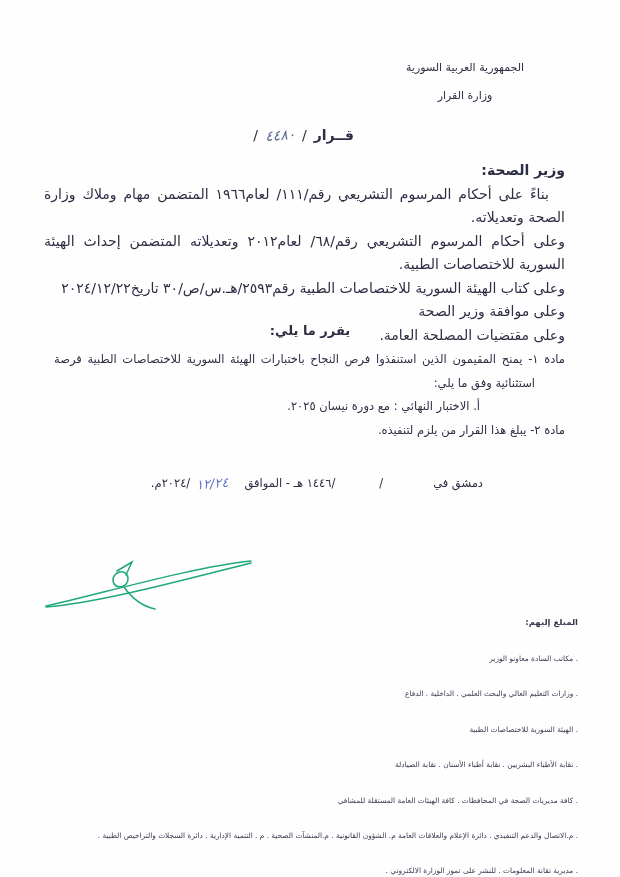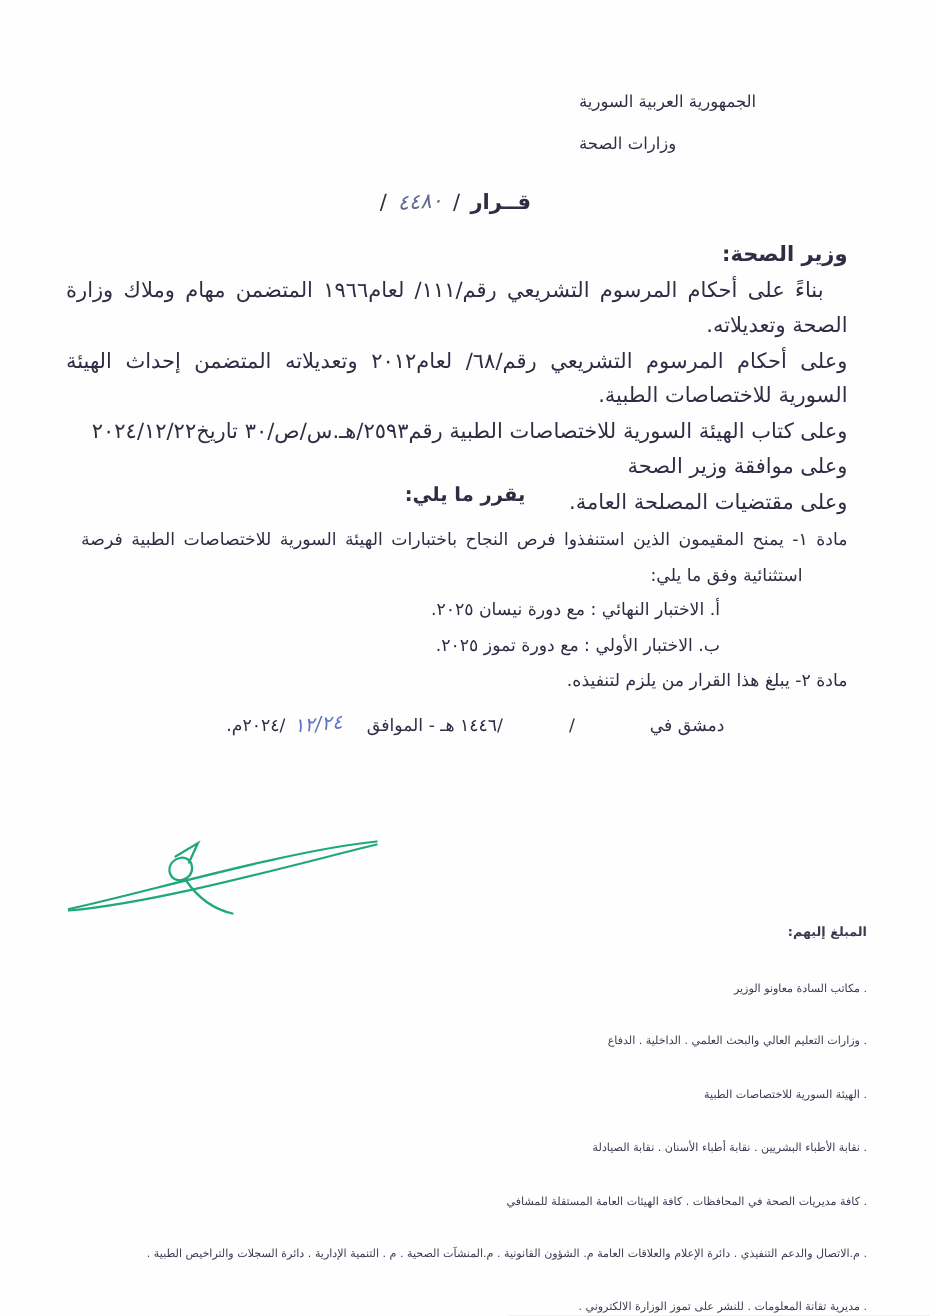--- a/index.html
+++ b/index.html
@@ -8,22 +8,22 @@
     width:620px;height:877px;
     margin:0 auto;
     background:#fefefe;
     overflow:hidden;
     direction:rtl;
     font-family:"DejaVu Sans",sans-serif;
     color:#2d2e44;
   }
   
   .letterhead{
-    position:absolute;top:54px;right:44px;width:190px;
-    text-align:left;font-size:11px;line-height:28px;
+    position:absolute;top:54px;right:60px;width:190px;
+    text-align:center;font-size:11px;line-height:28px;
   }
   
   .decree-line{
     position:absolute;top:127px;right:266px;
     display:flex;align-items:center;gap:7px;
     font-size:14px;
   }
   .decree-line .label{font-weight:bold;letter-spacing:1px;}
   .hand-number{
     color:#5f6a94;font-size:14px;font-style:italic;
@@ -75,21 +75,21 @@
   .distribution .dist-heading{font-weight:bold;font-size:8.5px;line-height:17px;}
   .dist-item{white-space:nowrap;margin-top:20px;}
 </style>
 </head>
 <body>
 
 <div class="page">
 
   <div class="letterhead">
     <div>الجمهورية العربية السورية</div>
-    <div>وزارات الصحة</div>
+    <div>وزارة القرار</div>
   </div>
 
   <div class="decree-line">
     <span class="label">قــرار</span>
     <span>/</span>
     <span class="hand-number">٤٤٨٠</span>
     <span>/</span>
   </div>
 
   <div class="preamble">
@@ -99,21 +99,20 @@
     <div>وعلى كتاب الهيئة السورية للاختصاصات الطبية رقم٢٥٩٣/هـ.س/ص/٣٠ تاريخ٢٠٢٤/١٢/٢٢</div>
     <div>وعلى موافقة وزير الصحة</div>
     <div>وعلى مقتضيات المصلحة العامة.</div>
   </div>
 
   <div class="decide-heading">يقرر ما يلي:</div>
 
   <div class="articles">
     <div class="hanging">مادة ١- يمنح المقيمون الذين استنفذوا فرص النجاح باختبارات الهيئة السورية للاختصاصات الطبية فرصة استثنائية وفق ما يلي:</div>
     <div class="sub-item">أ.  الاختبار النهائي : مع دورة نيسان ٢٠٢٥.</div>
-    <div class="sub-item">ب. الاختبار الأولي : مع دورة تموز ٢٠٢٥.</div>
     <div>مادة ٢- يبلغ هذا القرار من يلزم لتنفيذه.</div>
   </div>
 
   <div class="date-line">
     <span>دمشق في</span>
     <span class="gap-a">/</span>
     <span class="gap-b">/١٤٤٦ هـ - الموافق</span>
     <span class="hand-date">١٢/٢٤</span>
     <span>/٢٠٢٤م.</span>
   </div>

